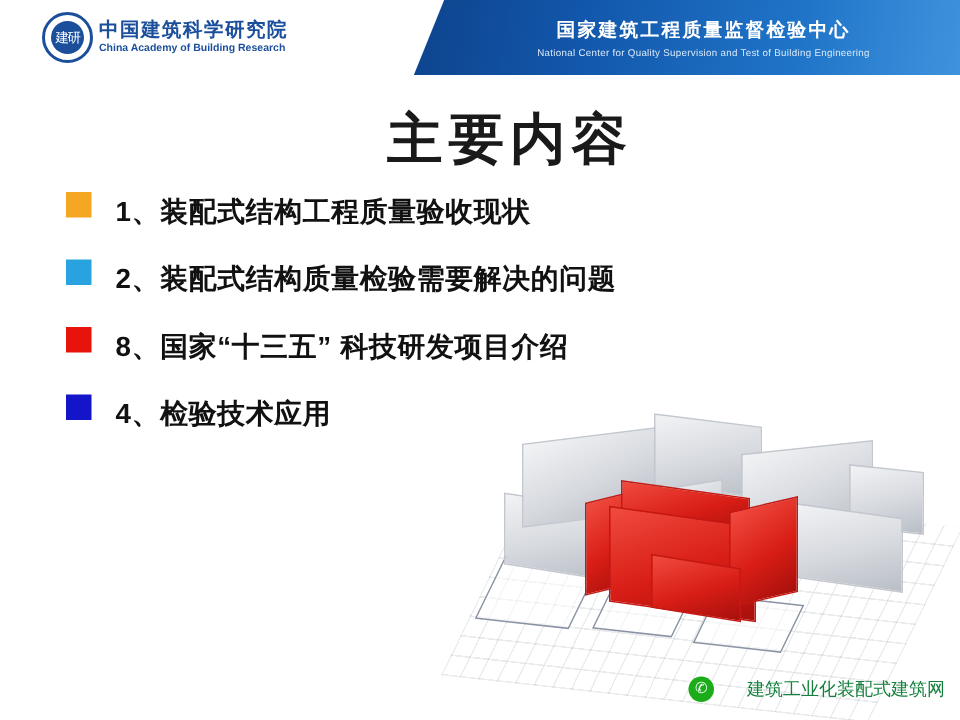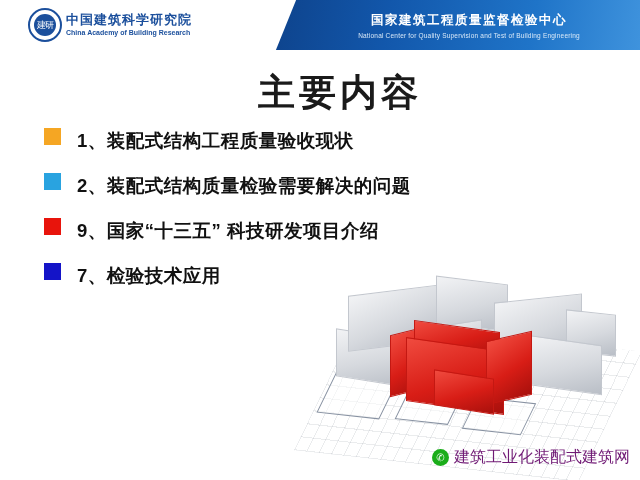--- a/index.html
+++ b/index.html
@@ -243,23 +243,23 @@
     height: 17px;
     border-radius: 50%;
     background: #1aad19;
     color: #ffffff;
     font-size: 10px;
     line-height: 17px;
     text-align: center;
     flex: 0 0 auto;
   }
   .wm-text {
-    margin-left: 5px;
-    font-size: 16px;
-    color: #701a75;
+    margin-left: 22px;
+    font-size: 12px;
+    color: #15803d;
     white-space: nowrap;
   }
 </style>
 </head>
 <body>
 
 <div class="slide">
 
   <div class="header">
 
@@ -293,26 +293,26 @@
         <div class="bullet-text">1、装配式结构工程质量验收现状</div>
       </div>
 
       <div class="bullet-row">
         <div class="bullet-square" style="background:#29a3e0"></div>
         <div class="bullet-text">2、装配式结构质量检验需要解决的问题</div>
       </div>
 
       <div class="bullet-row">
         <div class="bullet-square" style="background:#e8140c"></div>
-        <div class="bullet-text">9、国家“十三五” 科技研发项目介绍</div>
+        <div class="bullet-text">8、国家“十三五” 科技研发项目介绍</div>
       </div>
 
       <div class="bullet-row">
         <div class="bullet-square" style="background:#1414c8"></div>
-        <div class="bullet-text">7、检验技术应用</div>
+        <div class="bullet-text">4、检验技术应用</div>
       </div>
 
     </div>
 
     <div class="render">
       <div class="blueprint"></div>
       <div class="bp-plan bp1"></div>
       <div class="bp-plan bp2"></div>
       <div class="bp-plan bp3"></div>
 

